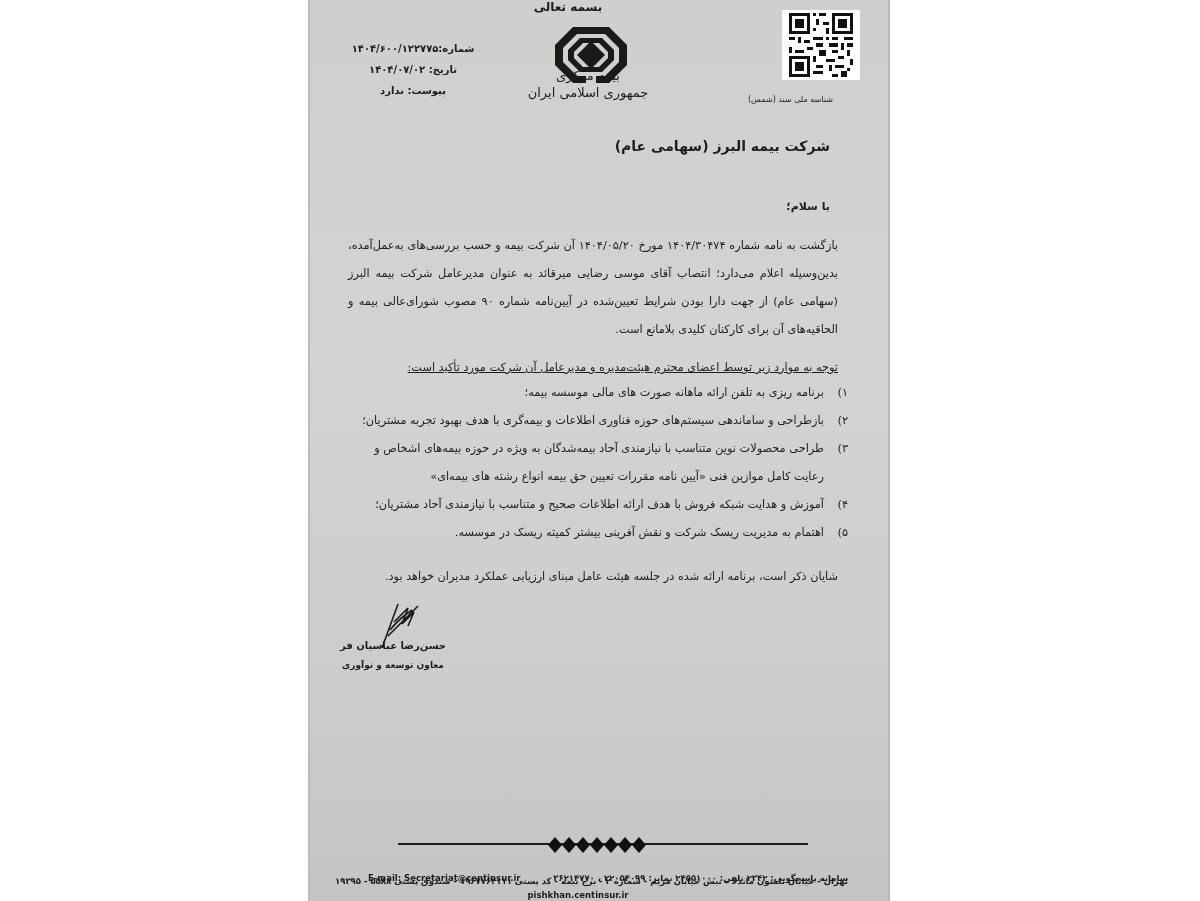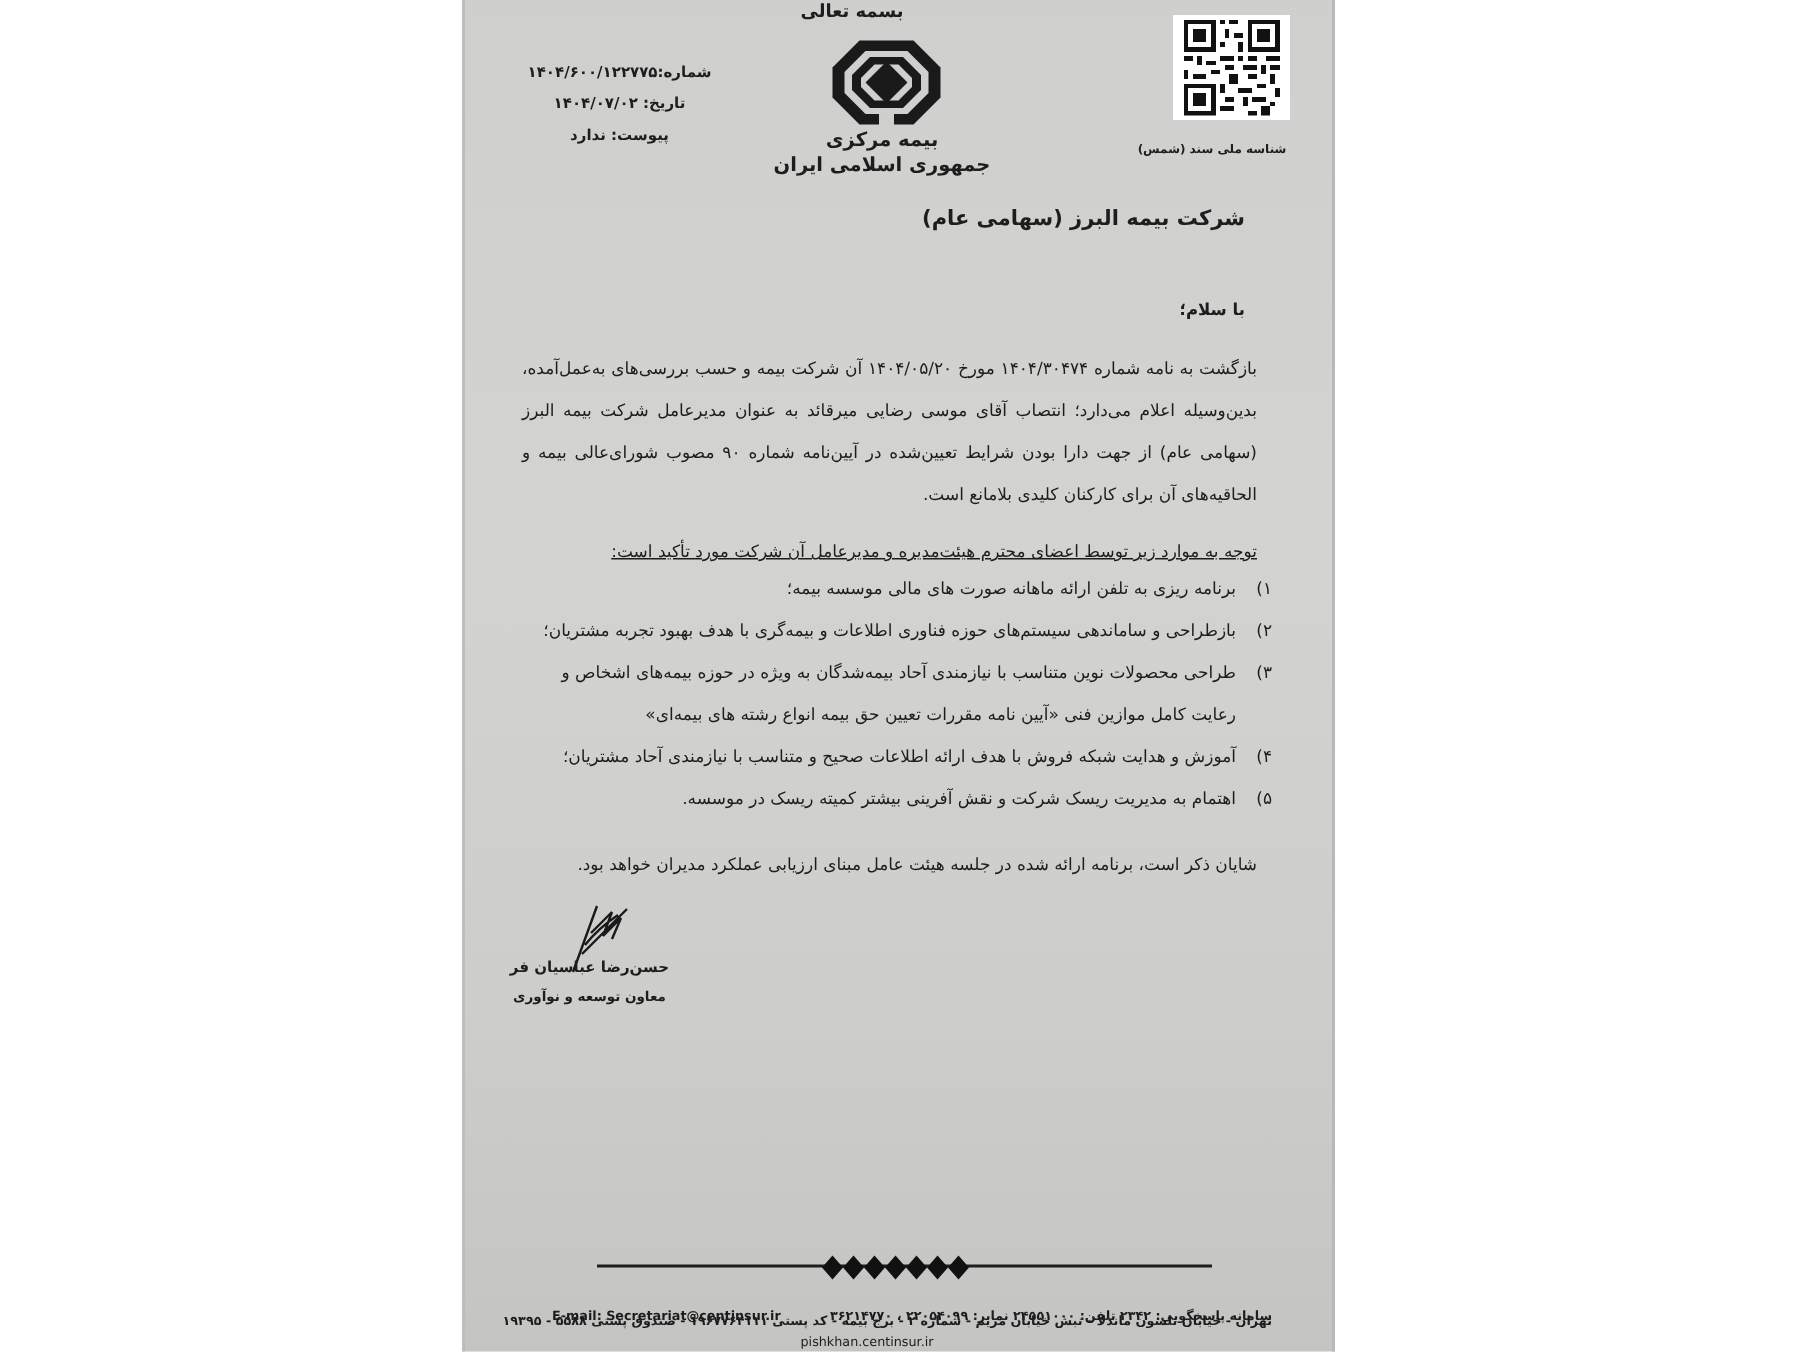--- a/index.html
+++ b/index.html
@@ -8,23 +8,23 @@
     background: linear-gradient(180deg,#cfcfcd 0%, #d3d3d1 40%, #cdcdcb 75%, #c4c4c2 100%);
     box-shadow: inset 2px 0 0 #bdbdbb, inset -2px 0 0 #b8b8b6; }
   .rtl { direction:rtl; unicode-bidi:embed; }
   .ink { color:#1d1d1d; }
   .abs { position:absolute; }
   
   .basmala { left:200px; top:0px; width:120px; text-align:center; font-size:12px; font-weight:bold; }
   .meta { left:40px; top:38px; width:130px; font-size:10px; line-height:21px; font-weight:bold; }
   .meta div { text-align:center; white-space:nowrap; }
   .logo { left:245px; top:25px; width:76px; height:60px; }
-  .logo-text { left:200px; top:85px; width:160px; text-align:center; font-size:13px; font-weight:bold; line-height:17px; }
+  .logo-text { left:200px; top:67px; width:160px; text-align:center; font-size:13px; font-weight:normal; line-height:17px; }
   .qr { left:474px; top:10px; width:78px; height:70px; background:#fff; padding:3px; box-sizing:border-box; }
-  .qr-label { left:440px; top:95px; width:120px; text-align:center; font-size:8px; font-weight:bold; }
+  .qr-label { left:440px; top:95px; width:120px; text-align:left; font-size:8px; font-weight:normal; }
   
   .recipient { left:260px; top:138px; width:262px; text-align:right; font-size:14px; font-weight:bold; }
   .greeting { left:300px; top:200px; width:222px; text-align:right; font-size:11px; font-weight:bold; }
   .para { left:40px; width:490px; font-size:11.3px; text-align:justify; text-align-last:right; line-height:28px; }
   .p1 { top:232px; }
   .p1 b { font-weight:normal; }
   .intro { top:354px;text-decoration:underline; }
   .list { left:40px; top:379px; width:500px; font-size:11.3px; line-height:28px; }
   .li { display:flex; flex-direction:row; align-items:flex-start; }
   .li .num { width:24px; flex:none; text-align:right; }
@@ -32,21 +32,21 @@
   .closing { top:563px; }
   
   .sig-scribble { left:60px; top:600px; width:60px; height:50px; }
   .sig-name { left:30px; top:640px; width:110px; text-align:center; font-size:10px; font-weight:bold; }
   .sig-title { left:30px; top:660px; width:110px; text-align:center; font-size:9px; font-weight:bold; }
   
   .divider-line { left:90px; top:843px; width:410px; height:2px; background:#1e1e1e; }
   .diamonds { left:240px; top:836px; width:100px; height:18px; }
   .footer1 { left:60px; top:876px; width:480px; font-size:8.5px; font-weight:bold; text-align:right; white-space:nowrap; }
   .footer2 { left:60px; top:873px; width:480px; font-size:8.5px; font-weight:bold; display:flex; justify-content:space-between; white-space:nowrap; }
-  .footer3 { left:170px; top:890px; width:200px; font-size:8.5px; font-weight:normal; text-align:center; }
+  .footer3 { left:170px; top:890px; width:200px; font-size:8.5px; font-weight:bold; text-align:center; }
 </style>
 </head>
 <body>
 
 <div class="paper ink">
 
   <div class="abs basmala rtl">بسمه تعالی</div>
 
   <div class="abs meta rtl">
     <div><span>شماره:</span><span>۱۴۰۴/۶۰۰/۱۲۲۷۷۵</span></div>

